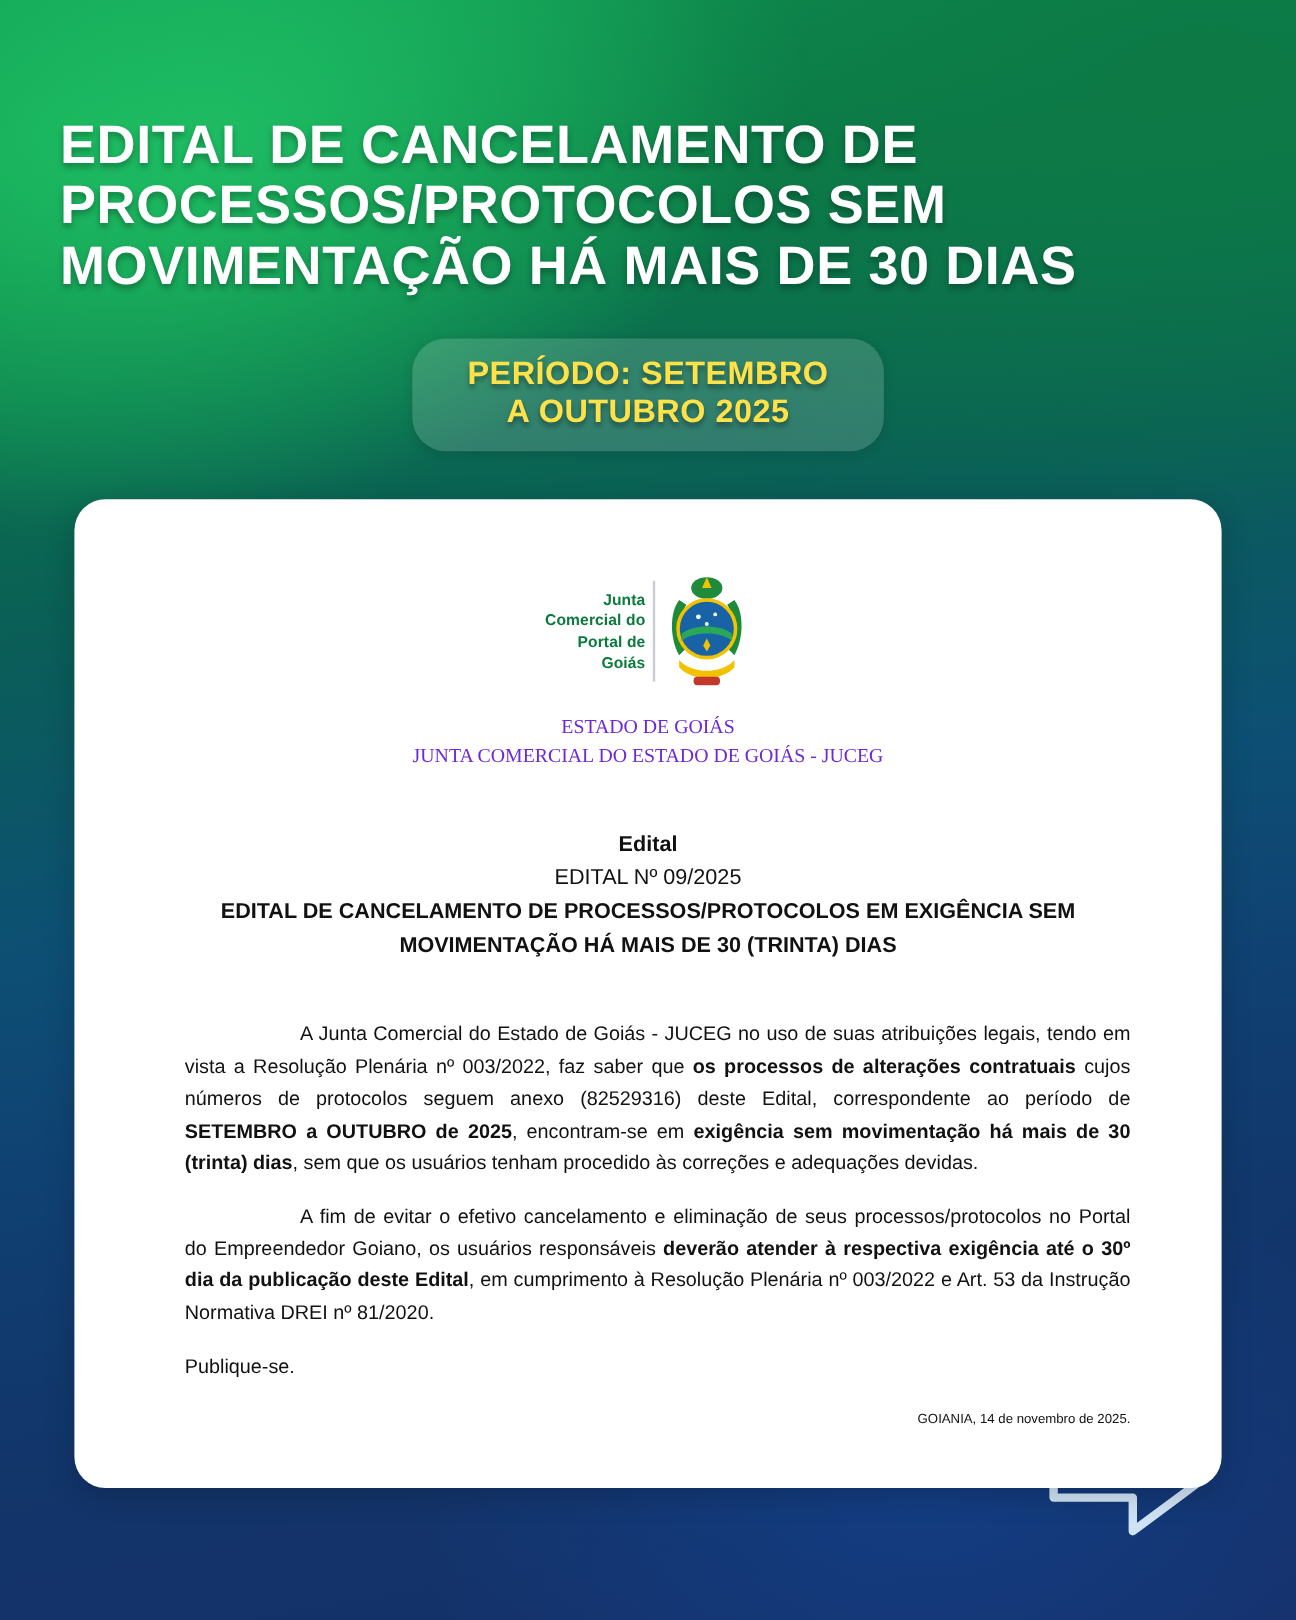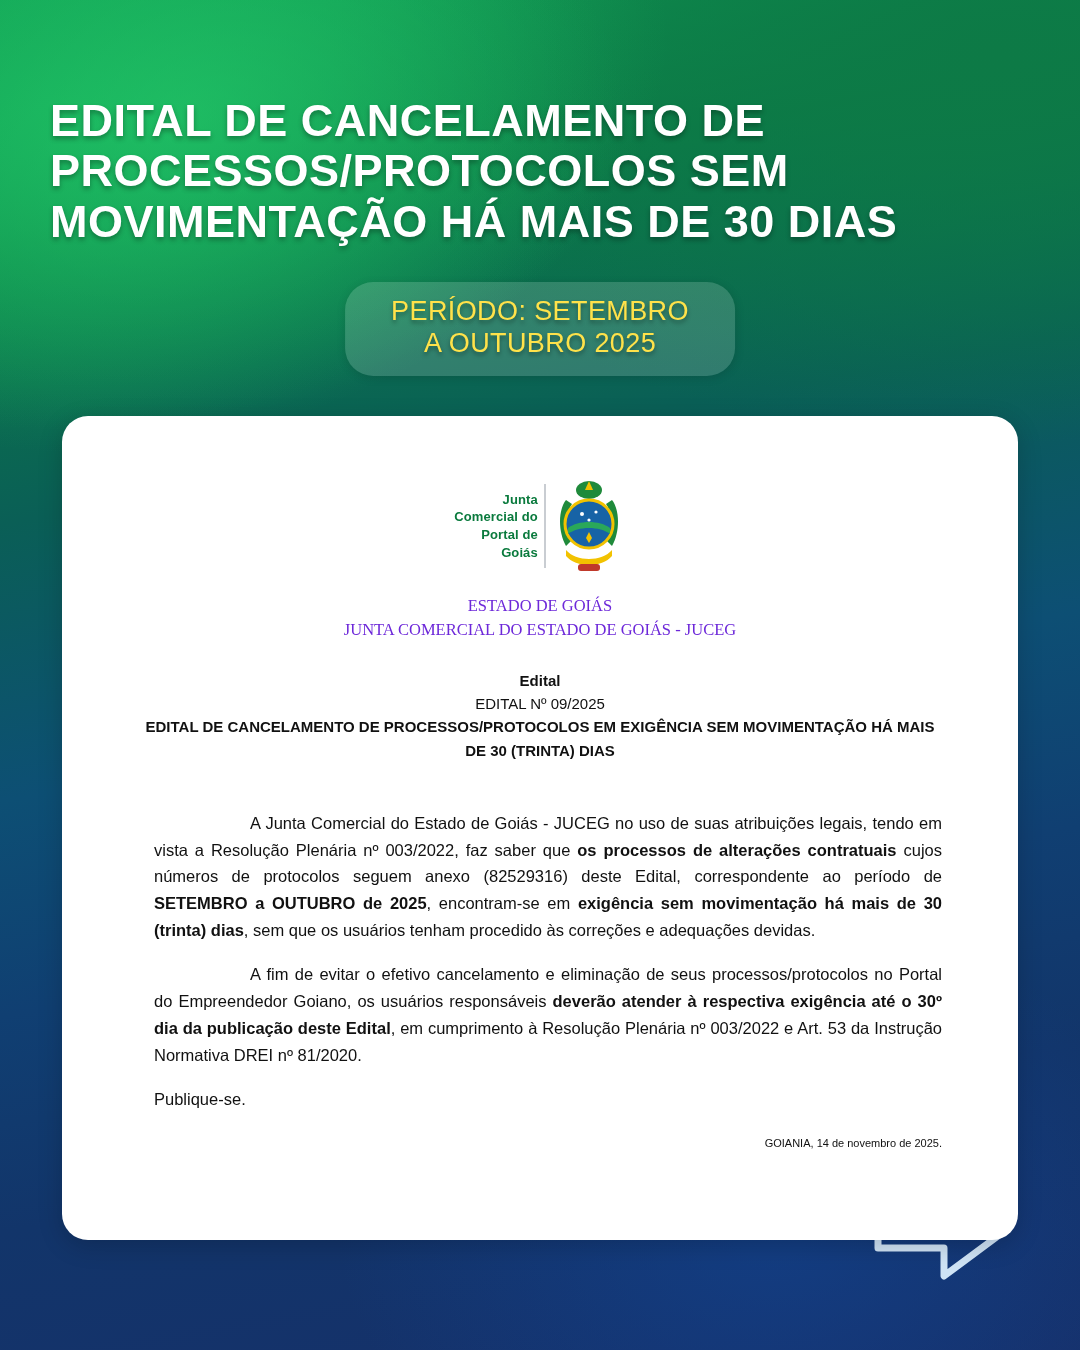--- a/index.html
+++ b/index.html
@@ -51,21 +51,21 @@
     background:rgba(255,255,255,.16);
     border-radius:28px;
     padding:14px 46px 16px;
     text-align:center;
     z-index:3;
     box-shadow:0 2px 10px rgba(0,0,0,.12);
   }
   .period-badge span {
     display:block;
     color:#ffe24a;
-    font-weight:400;
+    font-weight:700;
     font-size:27px;
     line-height:1.18;
     letter-spacing:.4px;
     text-shadow:0 3px 4px rgba(0,0,0,.35);
     white-space:nowrap;
   }
 
   .arrow {
     position:absolute; right:68px; bottom:60px;
     width:140px; height:120px;
@@ -102,23 +102,23 @@
   .org-lines {
     margin-top:14px;
     text-align:center;
     font-family:"Liberation Serif", serif;
     font-size:16.5px;
     color:#6d28d9;
     line-height:1.45;
   }
 
   .edital-head {
-    margin-top:27px;
+    margin-top:48px;
     text-align:center;
-    font-size:15px;
+    font-size:18px;
     color:#111;
     line-height:1.55;
   }
   .edital-head .b { font-weight:bold; }
   .edital-head .title-line {
     font-weight:bold;
     max-width:840px;
     margin:0 auto;
   }
 

